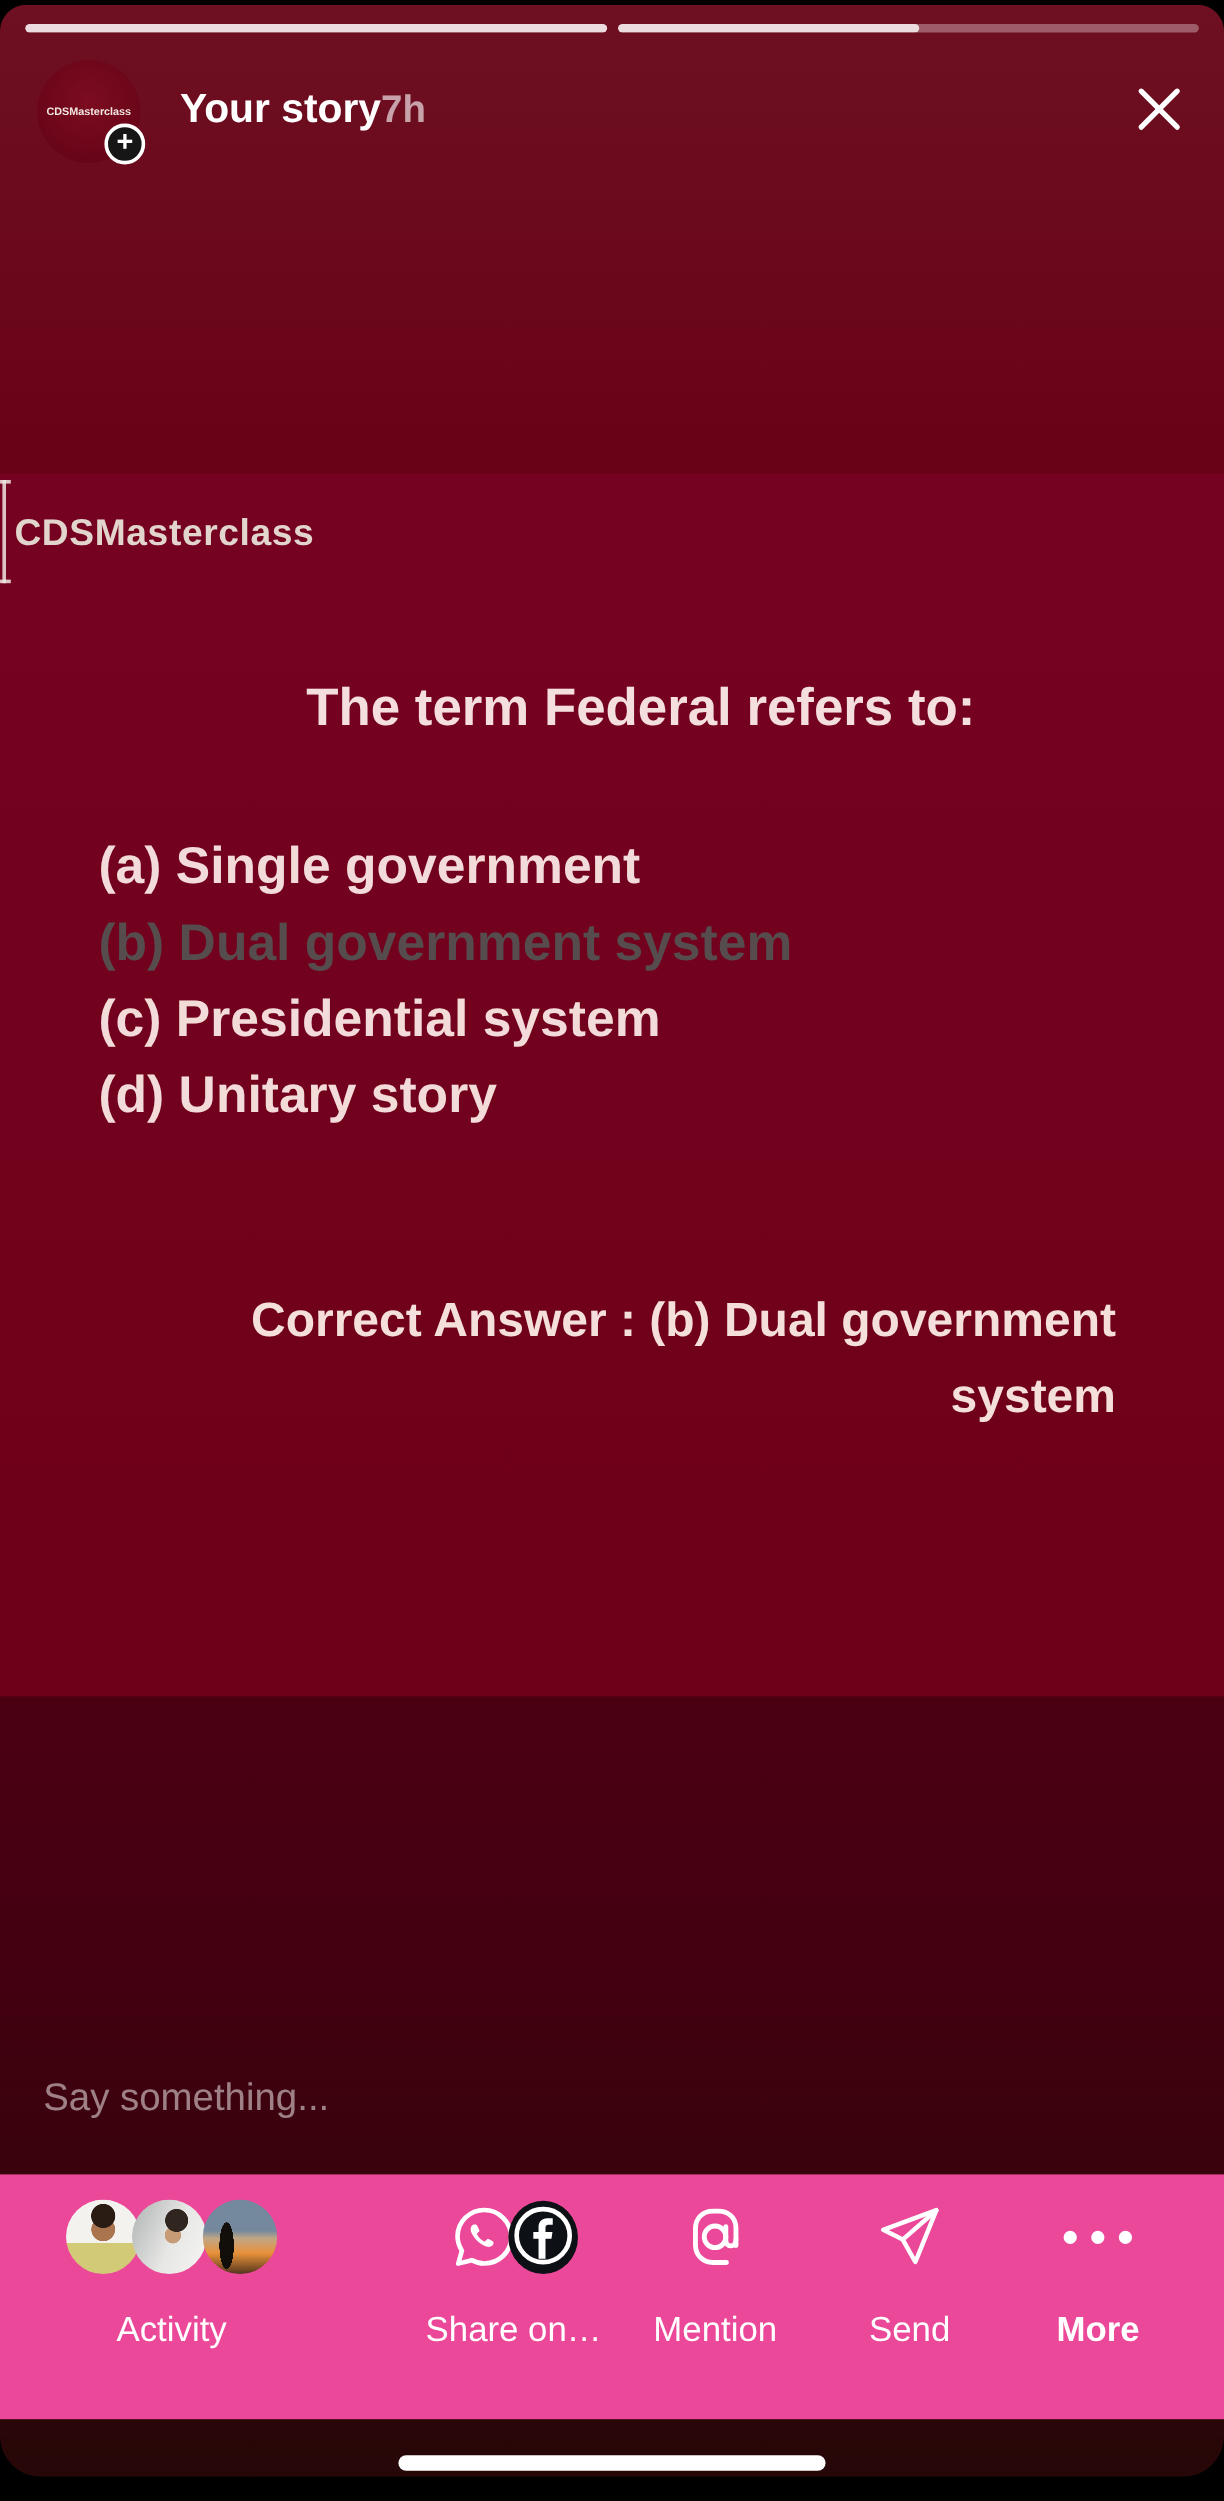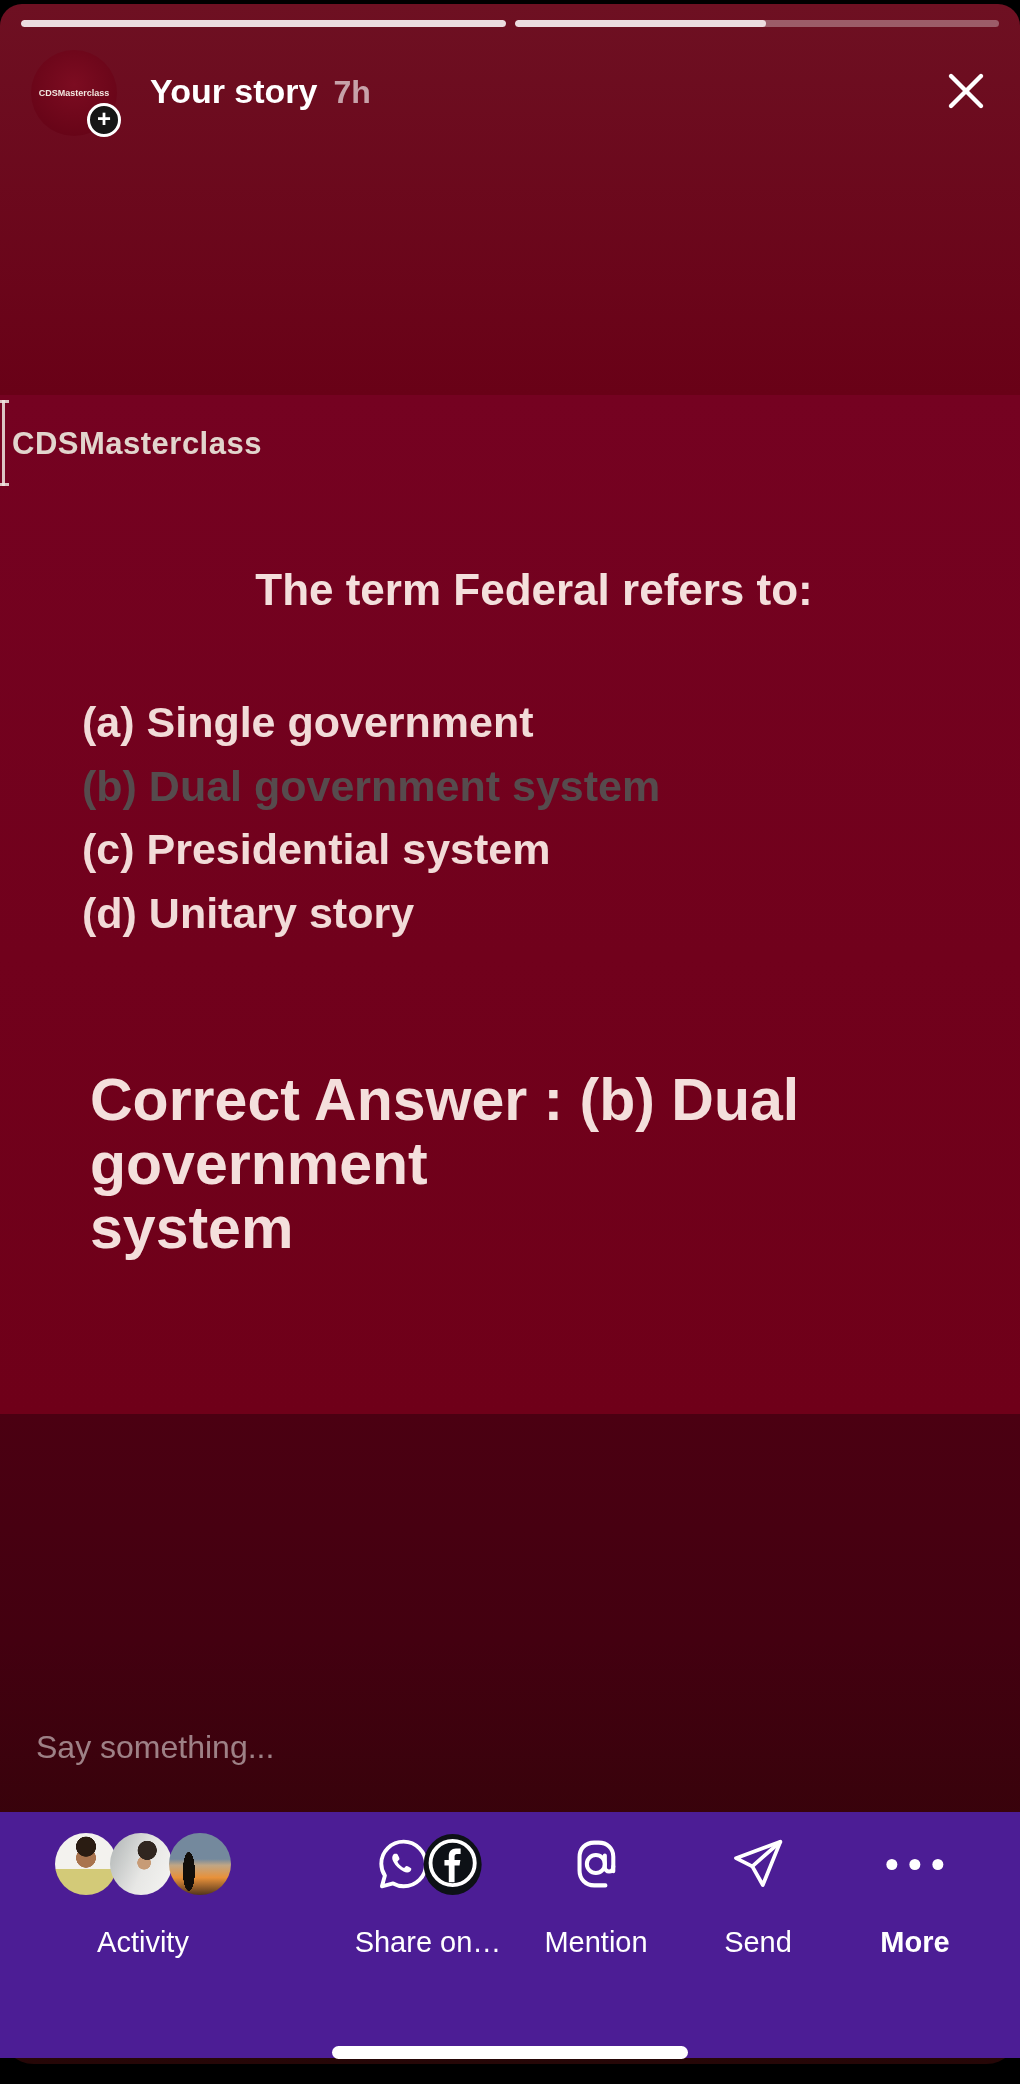--- a/index.html
+++ b/index.html
@@ -25,52 +25,52 @@
 
   
   .avatar { position:absolute; left:31px; top:46px; width:86px; height:86px; border-radius:50%;
             background:radial-gradient(circle at 50% 40%, #7c0c21 0%, #640316 90%);
             display:flex; align-items:center; justify-content:center; }
   .avatar-text { color:#f2e7e0; font-size:9px; font-weight:bold; white-space:nowrap; }
   .add-badge { position:absolute; left:87px; top:99px; width:34px; height:34px; border-radius:50%;
                background:#161616; border:3px solid #fff; color:#fff;
                display:flex; align-items:center; justify-content:center;
                font-size:24px; font-weight:bold; line-height:1; padding-bottom:2px; }
-  .title-row { position:absolute; left:150px; top:68px; display:flex; align-items:flex-end; gap:16px; }
+  .title-row { position:absolute; left:150px; top:68px; display:flex; align-items:center; }
   .story-title { color:#fff; font-size:34px; font-weight:bold; }
   .story-time  { color:rgba(255,255,255,0.62); font-size:32px;font-weight:bold; }
   .close-btn { position:absolute; left:940px; top:62px; width:52px; height:52px;
                background:transparent; border:none; cursor:pointer; }
 
   
   .wm-bar { position:absolute; left:2px; top:396px; width:3px; height:86px;
             background:rgba(240,230,224,0.85); }
   .wm-bar::before, .wm-bar::after { content:""; position:absolute; left:-3px; width:10px; height:3px;
             background:rgba(240,230,224,0.85); }
   .wm-bar::before { top:0; } .wm-bar::after { bottom:0; }
   .watermark { position:absolute; left:12px; top:422px; color:#e2d5cd;
                font-size:31px; font-weight:bold; letter-spacing:0.5px; }
 
   
   .question { position:absolute; left:0; width:100%; top:561px; text-align:center;
               color:#f4dfdc; font-size:44px; font-weight:bold;padding-left:48px; }
   .options { position:absolute; left:82px; top:687px; }
   .option  { color:#f2dbd8; font-size:43px; font-weight:bold; line-height:63.5px; }
   .option.dimmed { color:#564b4d; }
-  .answer { position:absolute; left:90px; right:90px; top:1064px; text-align:left;
-            color:#f4dfdc; font-size:59px; font-weight:bold; line-height:64px; }
+  .answer { position:absolute; left:90px; right:90px; top:1064px; text-align:right;
+            color:#f4dfdc; font-size:40px; font-weight:bold; line-height:64px; }
 
   
   .reply-row { position:absolute; left:20px; right:20px; top:1700px; height:86px;
                display:flex; align-items:center; }
   .reply-placeholder { color:rgba(255,255,255,0.5); font-size:32px; margin-left:16px; }
 
   
-  .action-bar { position:absolute; left:0; top:1812px; width:1020px; height:246px;
-                background:#4c1d95; }
+  .action-bar { position:absolute; left:0; top:1812px; width:1020px; height:204px;
+                background:#ec4899; }
   .action-item { position:absolute; top:0; transform:translateX(-50%); text-align:center;
                  background:none; border:none; cursor:pointer; }
   .action-icon { height:104px; display:flex; align-items:center; justify-content:center; }
   .action-label { display:block; color:#fff; font-size:29px; margin-top:10px;
                   font-family:"Liberation Sans", sans-serif; }
 
   
   .mini-avatars { display:flex; align-items:center; }
   .mini-av { width:62px; height:62px; border-radius:50%; }
   .mini-av.a1 { background:

